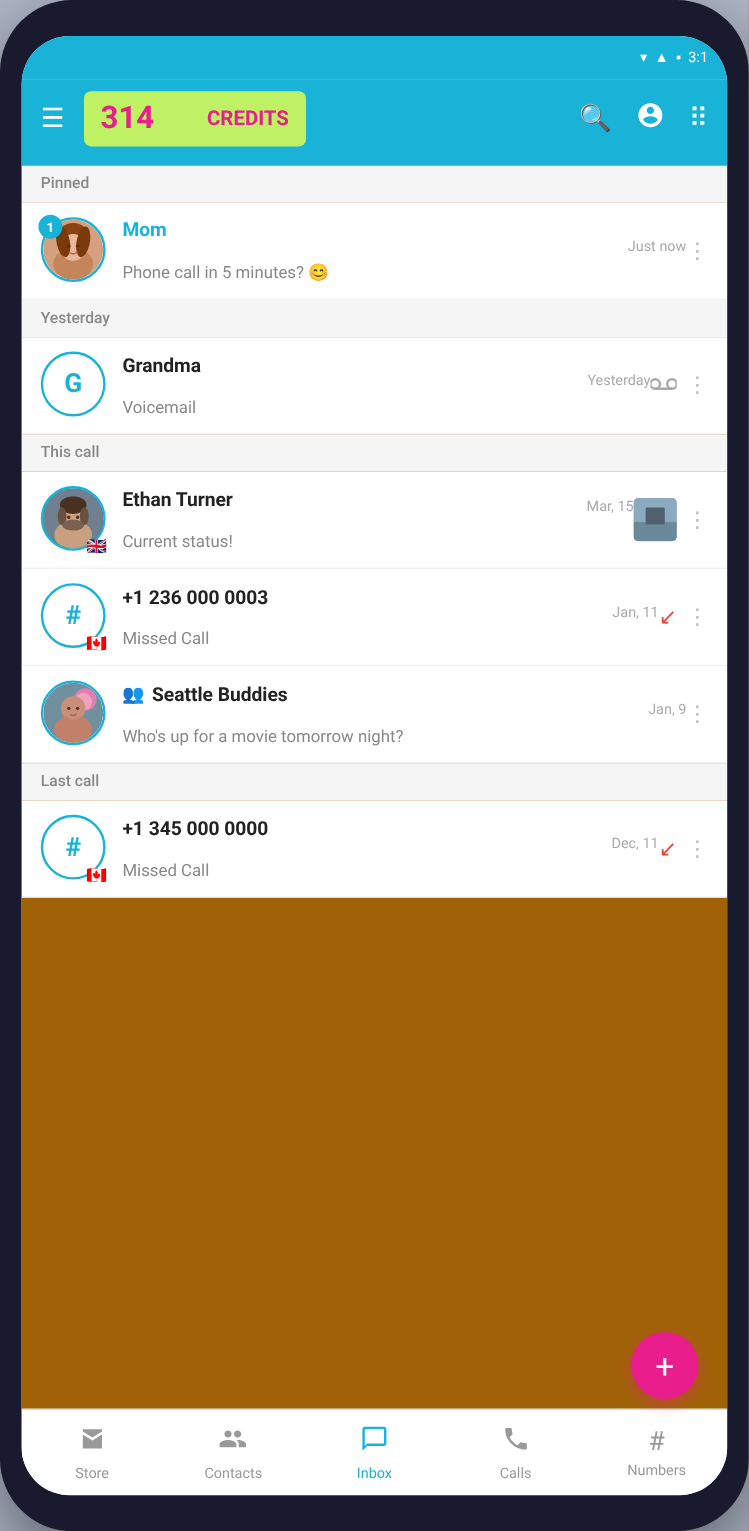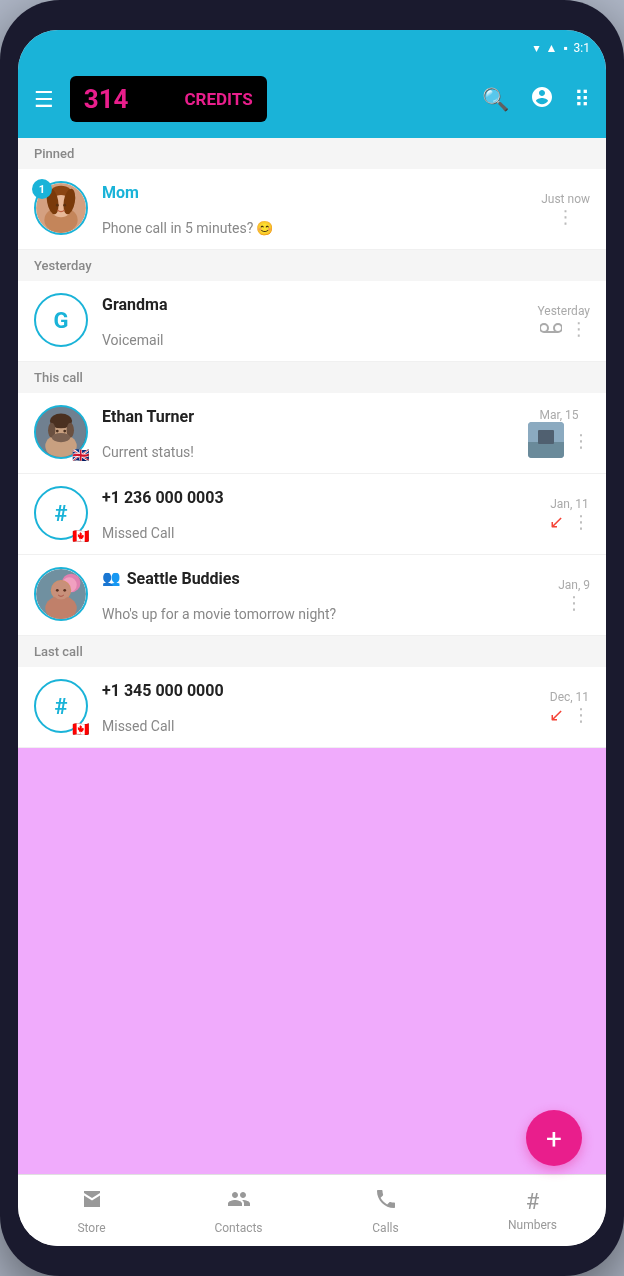--- a/index.html
+++ b/index.html
@@ -58,26 +58,26 @@
       display: flex;
       align-items: center;
       gap: 16px;
     }
     .hamburger-icon {
       color: white;
       font-size: 22px;
       cursor: pointer;
     }
     .credits-badge {
-      background: #000000;
+      background: #bef264;
       border-radius: 6px;
       padding: 8px 14px;
       display: flex;
       align-items: center;
-      gap: 20px;
+      gap: 8px;
     }
     .credits-number {
       color: #e91e8c;
       font-size: 26px;
       font-weight: bold;
     }
     .credits-label {
       color: #e91e8c;
       font-size: 17px;
       font-weight: 700;
@@ -90,21 +90,21 @@
     }
     .header-icon {
       color: white;
       font-size: 22px;
       cursor: pointer;
     }
     
     .content {
       flex: 1;
       overflow-y: auto;
-      background: #f0abfc;
+      background: #a16207;
     }
     
     .section-header {
       background: #f5f5f5;
       padding: 8px 16px;
       font-size: 13px;
       color: #888;
       font-weight: 500;
     }
     
@@ -191,22 +191,22 @@
     .conv-preview {
       font-size: 14px;
       color: #888;
       margin-top: 18px;
       white-space: nowrap;
       overflow: hidden;
       text-overflow: ellipsis;
     }
     .conv-meta {
       display: flex;
-      flex-direction: column;
-      align-items: center;
+      flex-direction: row;
+      align-items: flex-start;
       gap: 0;
       flex-shrink: 0;
     }
     .conv-time {
       font-size: 12px;
       color: #aaa;
     }
     .conv-actions {
       display: flex;
       align-items: center;
@@ -501,20 +501,28 @@
         <span class="nav-label">Store</span>
       </div>
       <div class="nav-item">
         <span class="nav-icon">
           <svg width="24" height="24" viewBox="0 0 24 24" fill="#999">
             <path d="M16 11c1.66 0 2.99-1.34 2.99-3S17.66 5 16 5c-1.66 0-3 1.34-3 3s1.34 3 3 3zm-8 0c1.66 0 2.99-1.34 2.99-3S9.66 5 8 5C6.34 5 5 6.34 5 8s1.34 3 3 3zm0 2c-2.33 0-7 1.17-7 3.5V19h14v-2.5c0-2.33-4.67-3.5-7-3.5zm8 0c-.29 0-.62.02-.97.05 1.16.84 1.97 1.97 1.97 3.45V19h6v-2.5c0-2.33-4.67-3.5-7-3.5z"></path>
           </svg>
         </span>
         <span class="nav-label">Contacts</span>
       </div>
+      <div class="nav-item active">
+        <span class="nav-icon">
+          <svg width="24" height="24" viewBox="0 0 24 24" fill="#1ab3d8">
+            <path d="M20 2H4c-1.1 0-2 .9-2 2v18l4-4h14c1.1 0 2-.9 2-2V4c0-1.1-.9-2-2-2zm0 14H6l-2 2V4h16v12z"></path>
+          </svg>
+        </span>
+        <span class="nav-label">Inbox</span>
+      </div>
       <div class="nav-item">
         <span class="nav-icon">
           <svg width="24" height="24" viewBox="0 0 24 24" fill="#999">
             <path d="M6.6 10.8c1.4 2.8 3.8 5.1 6.6 6.6l2.2-2.2c.3-.3.7-.4 1-.2 1.1.4 2.3.6 3.6.6.6 0 1 .4 1 1V20c0 .6-.4 1-1 1-9.4 0-17-7.6-17-17 0-.6.4-1 1-1h3.5c.6 0 1 .4 1 1 0 1.3.2 2.5.6 3.6.1.3 0 .7-.2 1L6.6 10.8z"></path>
           </svg>
         </span>
         <span class="nav-label">Calls</span>
       </div>
       <div class="nav-item">
         <span class="nav-icon" style="font-size:22px;color:#999;">#</span>

